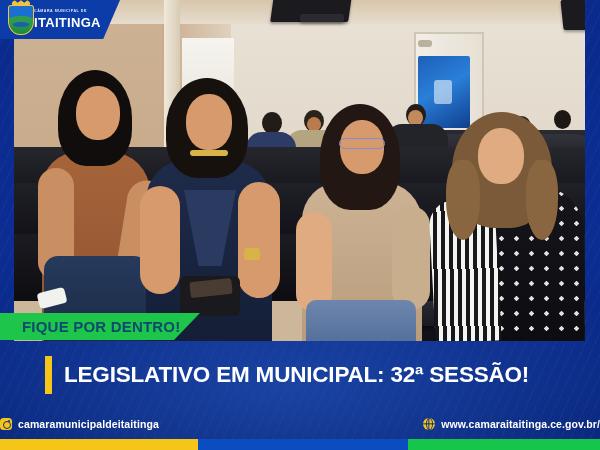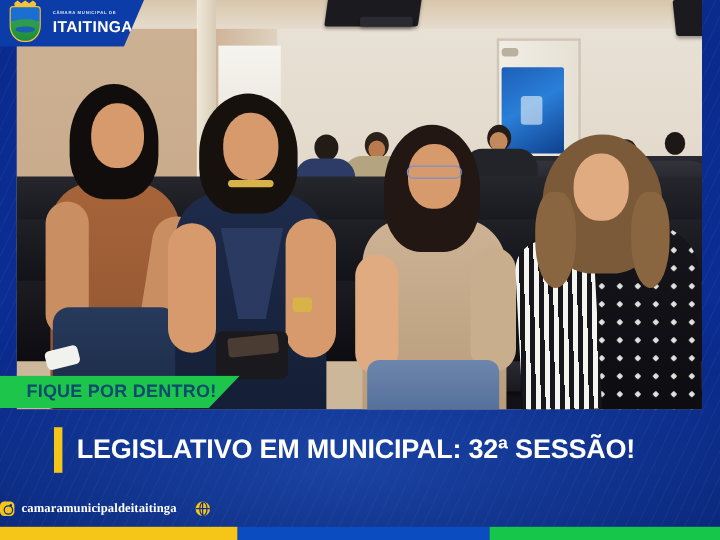--- a/index.html
+++ b/index.html
@@ -125,21 +125,21 @@
   .arm { position:absolute; border-radius:24px; }
 
   
   .sk1{background:#c98f63;} .sk2{background:#d79a6c;} .sk4{background:#e0ab81;}
 
   
   .logobar {
     position:absolute; left:0; top:0; height:39px; width:120px;
     background:#0b3ca8;
     clip-path:polygon(0 0, 100% 0, 86% 100%, 0 100%);
-    display:flex; align-items:center; gap:10px;
+    display:flex; align-items:center; gap:0;
     padding-left:8px;
     z-index:12;
   }
   .crest {
     width:26px; height:30px; position:relative; flex:0 0 auto;
   }
   .crest-shield {
     position:absolute; inset:0;
     background:linear-gradient(180deg,#1b6fd0 0%,#1b6fd0 42%,#2aa34a 42%,#1f8a3c 100%);
     border:1.6px solid #f2c43a;
@@ -189,23 +189,22 @@
   }
   .ybar { width:7px; height:38px; background:#f5c518; flex:0 0 auto; }
   .headline {
     font-size:22.5px; font-weight:800; color:#ffffff;
     letter-spacing:-.2px; white-space:nowrap;
   }
 
   
   .social {
     position:absolute; left:0; right:0; top:414px; height:20px;
-    display:flex; align-items:center; justify-content:flex-start; gap:16px;
+    display:flex; align-items:center; justify-content:space-between; gap:16px;
     z-index:11;
-    font-family:Liberation Serif, serif;
   }
   .s-item { display:flex; align-items:center; gap:6px; }
   .s-label {
     font-size:10.5px; font-weight:700; color:#ffffff; letter-spacing:.1px;
     white-space:nowrap;
   }
   .ig-icon {
     width:12px; height:12px; border-radius:3.5px;
     background:#f5c518; position:relative; flex:0 0 auto;
   }
@@ -377,20 +376,21 @@
 
   <div class="social">
     <div class="s-item">
       <span class="ig-icon"></span>
       <span class="s-label">camaramunicipaldeitaitinga</span>
     </div>
     <div class="s-item">
       <span class="globe-icon">
           <span class="globe-oval"></span>
         </span>
+      <span class="s-label">www.camaraitaitinga.ce.gov.br/</span>
     </div>
   </div>
 
   <div class="strip">
     <i class="yel"></i>
     <i class="blu"></i>
     <i class="grn"></i>
   </div>
 
 </div>

